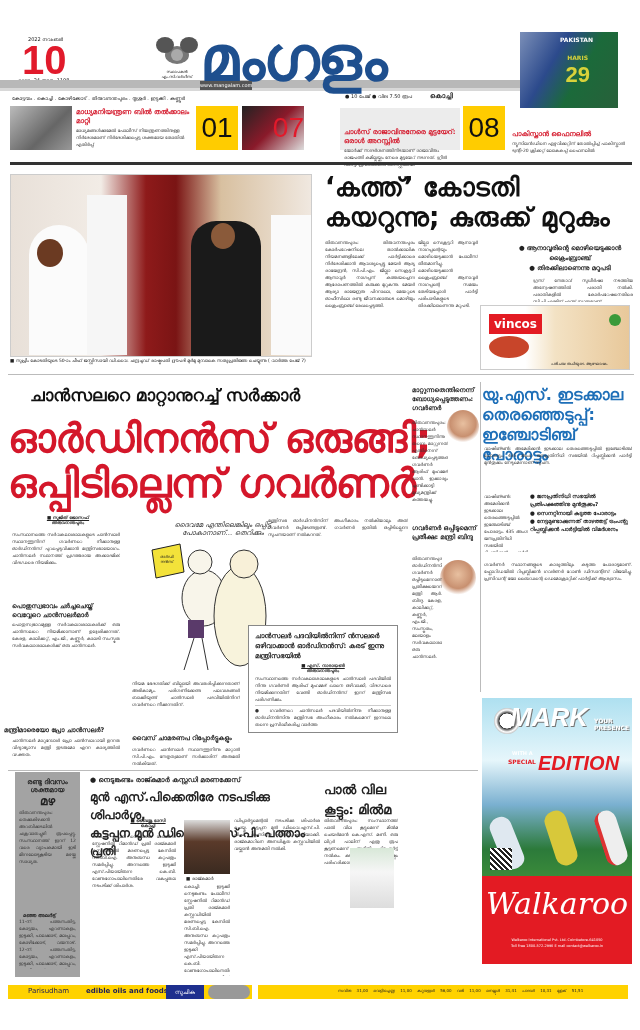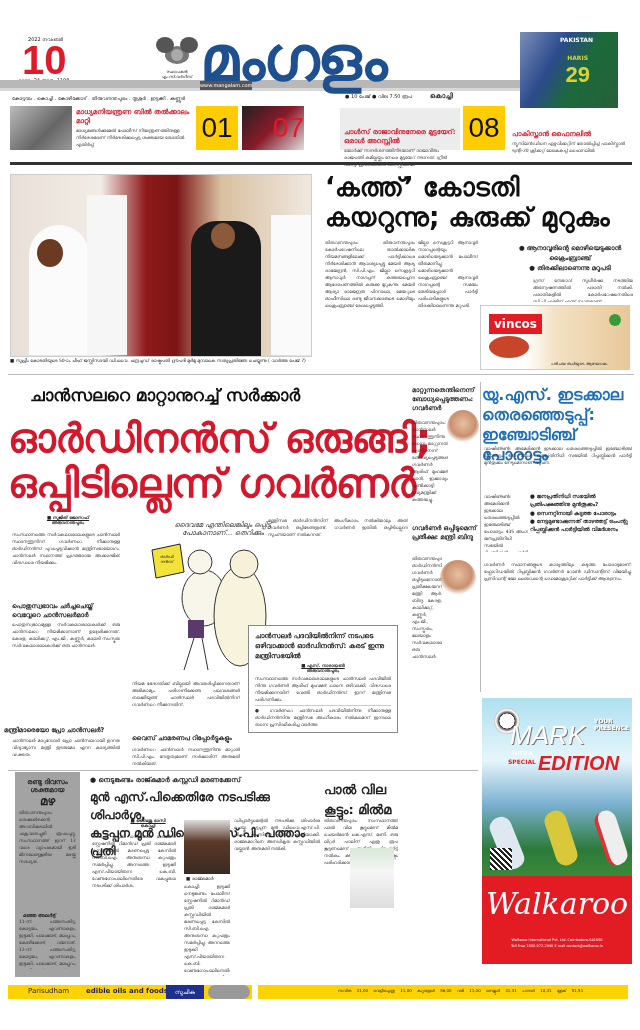--- a/index.html
+++ b/index.html
@@ -151,21 +151,21 @@
   </svg>
   <div style="position:absolute;left:36px;top:2px;width:110px;font-size:7px;font-style:italic;color:#333;text-align:center;line-height:1.1">ദൈവമേ എന്തിലെങ്കിലും ഒപ്പിട്ട് പോകാനാണ്... തെറിക്കും</div>
   <div style="position:absolute;left:22px;top:34px;font-size:4px;width:26px;text-align:center">ഓർഡി നൻസ്</div>
 </div>
 <div class="abs body-col" style="left:132px;top:681px;width:108px;height:50px">നിയമ ഭേദഗതിക്ക് ബില്ലായി അവതരിപ്പിക്കുന്നതാണ് അഭികാമ്യം. പരിഗണിക്കേണ്ട പലവശങ്ങൾ ബാക്കിയുണ്ട് ചാൻസലർ പദവിയിൽനിന്ന് ഗവർണറെ നീക്കുന്നതിന്.</div>
 <div class="abs side-head" style="left:132px;top:734px;width:108px">വൈസ് ചാമരണപ റിപ്പോർട്ടുകളും</div>
 <div class="abs body-col" style="left:132px;top:747px;width:108px;height:18px">ഗവർണറെ ചാൻസലർ സ്ഥാനത്തുനിന്നു മാറ്റാൻ സി.പി.എം. നേതൃത്വമാണ് സർക്കാരിന് അനുമതി നൽകിയത്.</div>
 <div class="abs body-col" style="left:268px;top:518px;width:140px;height:82px">മന്ത്രിസഭ ഓർഡിനൻസിന് അംഗീകാരം നൽകിയാലും അത് ഗവർണർ ഒപ്പിടേണ്ടതുണ്ട്. ഗവർണർ ഇതിൽ ഒപ്പിടില്ലെന്ന സൂചനയാണ് നൽകുന്നത്.</div>
 
 <div class="abs box-article">
-  <div class="side-head" style="margin:6px 6px 0;font-size:7px">ചാൻസലർ പദവിയിൽനിന്ന് നടപടെ ഒഴിവാക്കാൻ ഓർഡിനൻസ്: കരട് ഇന്നു മന്ത്രിസഭയിൽ</div>
+  <div class="side-head" style="margin:6px 6px 0;font-size:7px">ചാൻസലർ പദവിയിൽനിന്ന് ൻസലർെ ഒഴിവാക്കാൻ ഓർഡിനൻസ്: കരട് ഇന്നു മന്ത്രിസഭയിൽ</div>
   <div style="text-align:center;font-size:4.5px;font-weight:bold;margin-top:2px">
       <div style="text-decoration:underline">■ എസ്. നാരായൺ</div>
       <div>തിരുവനന്തപുരം</div>
     </div>
   <div class="body-col" style="margin:3px 6px;height:26px">സംസ്ഥാനത്തെ സർവകലാശാലകളുടെ ചാൻസലർ പദവിയിൽ നിന്നു ഗവർണർ ആരിഫ് മുഹമ്മദ് ഖാനെ ഒഴിവാക്കി, വിദഗ്ധരെ നിയമിക്കുന്നതിന് വേണ്ടി ഓർഡിനൻസ് ഇന്ന് മന്ത്രിസഭ പരിഗണിക്കും.</div>
   <div class="body-col" style="margin:2px 6px;border-top:1px solid #ccc;padding-top:2px">● ഗവർണറെ ചാൻസലർ പദവിയിൽനിന്നു നീക്കാനുള്ള ഓർഡിനൻസിനു മന്ത്രിസഭ അംഗീകാരം നൽകുമെന്ന് ഇന്നലെ തന്നെ പ്രസിദ്ധീകരിച്ച വാർത്ത</div>
 </div>
 
 <div class="abs side-head" style="left:412px;top:386px;width:65px">മാറ്റുന്നതെന്തിനെന്ന് ബോധ്യപ്പെടുത്തണം: ഗവർണർ</div>
 <div class="abs face" style="left:447px;top:410px;width:32px;height:34px"></div>
@@ -180,21 +180,21 @@
 <div class="abs" style="left:530px;top:492px;width:102px">
   <div class="bullet-head" style="font-size:5.5px">● <span>ജനപ്രതിനിധി സഭയിൽ പ്രതിപക്ഷത്തിനു മുൻതൂക്കം?</span></div>
   <div class="bullet-head" style="font-size:5.5px">● <span>സെനറ്റിനായി കടുത്ത പോരാട്ടം</span></div>
   <div class="bullet-head" style="font-size:5.5px">● <span>നേട്ടമുണ്ടാക്കുന്നത് താഴത്തട്ട് ട്രംപന്റു റിപ്പബ്ലിക്കൻ പാർട്ടിയിൽ വിമർശനം</span></div>
 </div>
 <div class="abs body-col" style="left:484px;top:494px;width:44px;height:58px">വാഷിങ്ടൺ: അമേരിക്കൻ ഇടക്കാല തെരഞ്ഞെടുപ്പിൽ ഇഞ്ചോടിഞ്ച് പോരാട്ടം. 435 അംഗ ജനപ്രതിനിധി സഭയിൽ റിപ്പബ്ലിക്കൻ പാർട്ടി മുൻതൂക്കം നേടുമെന്നാണ് സൂചന.</div>
 <div class="abs body-col" style="left:484px;top:562px;width:148px;height:128px">ഗവർണർ സ്ഥാനങ്ങളുടെ കാര്യത്തിലും കടുത്ത പോരാട്ടമാണ്. ഫ്ലോറിഡയിൽ റിപ്പബ്ലിക്കൻ ഗവർണർ റോൺ ഡിസാന്റിസ് വിജയിച്ചു. പ്രസിഡന്റ് ജോ ബൈഡന്റെ ഡെമോക്രാറ്റിക് പാർട്ടിക്ക് ആശ്വാസം.</div>
 
 <div class="abs mark-ad">
   <div style="position:absolute;left:12px;top:10px;width:26px;height:26px;border-radius:50%;background:radial-gradient(circle,#fff 40%,#333 42%,#fff 60%,#222 100%)"></div>
-  <div style="position:absolute;left:28px;top:22px;font-size:26px;font-weight:normal;color:#fff;font-style:italic;text-shadow:1px 1px 0 #777;font-family:'Liberation Sans',sans-serif">MARK</div>
+  <div style="position:absolute;left:28px;top:4px;font-size:26px;font-weight:bold;color:#fff;font-style:italic;text-shadow:1px 1px 0 #777;font-family:'Liberation Sans',sans-serif">MARK</div>
   <div style="position:absolute;left:112px;top:20px;font-size:6px;font-weight:bold;color:#fff;width:36px;line-height:1.1;text-shadow:1px 1px 0 #777">YOUR PRESENCE</div>
   <div style="position:absolute;left:30px;top:52px;font-size:5px;font-weight:bold;color:#fff">WITH A</div>
   <div style="position:absolute;left:26px;top:60px;font-size:6px;font-weight:bold;color:#e31b23">SPECIAL</div>
   <div style="position:absolute;left:56px;top:54px;font-size:20px;font-weight:bold;font-style:italic;color:#e31b23;font-family:'Liberation Sans',sans-serif">EDITION</div>
   <div style="position:absolute;left:14px;top:118px;width:22px;height:54px;border-radius:10px;background:#dfe8f0;transform:rotate(-22deg)"></div>
   <div style="position:absolute;left:68px;top:112px;width:22px;height:56px;border-radius:10px;background:#d8c83a;transform:rotate(-18deg)"></div>
   <div style="position:absolute;left:118px;top:112px;width:22px;height:56px;border-radius:10px;background:#eee;border-left:4px solid #d33;transform:rotate(-18deg)"></div>
   <div style="position:absolute;left:8px;top:150px;width:22px;height:22px;background:repeating-linear-gradient(45deg,#222 0 2px,#fff 2px 4px)"></div>
 </div>
 <div class="abs walkaroo">

